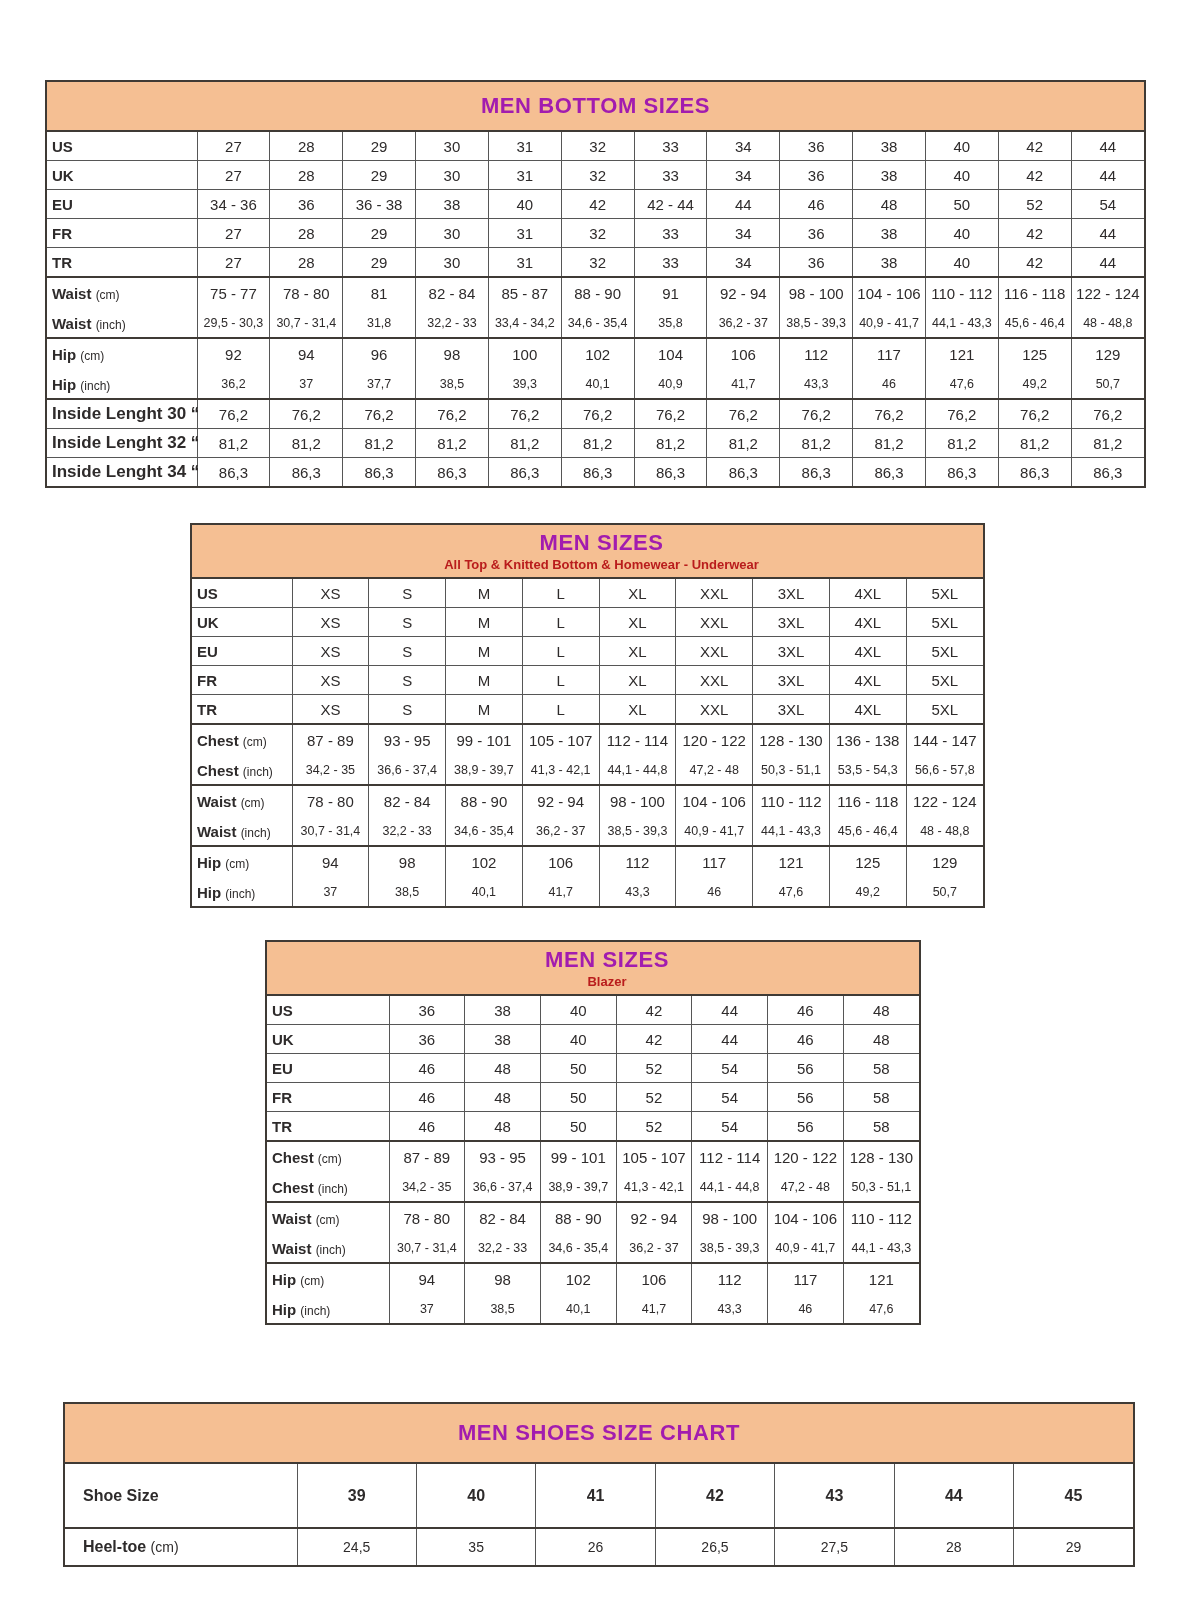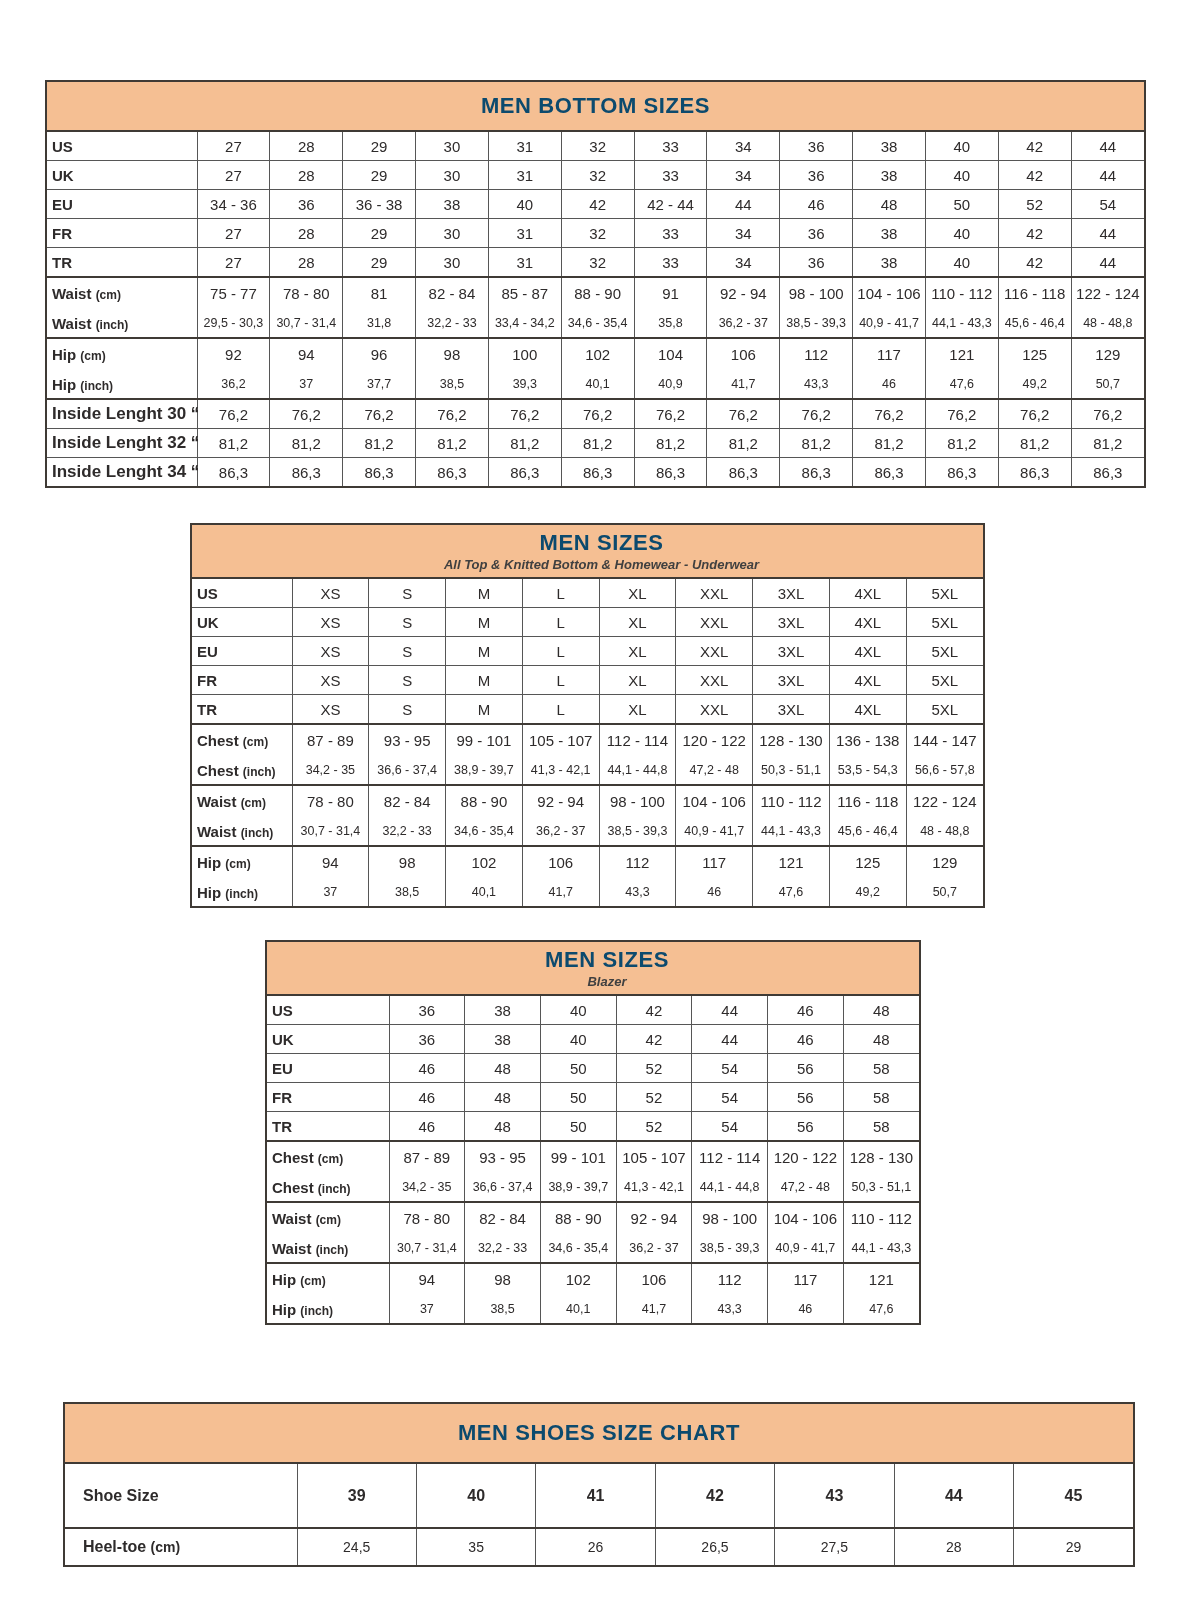--- a/index.html
+++ b/index.html
@@ -18,33 +18,33 @@
   #t2{left:190px;top:523px;width:791px;}
   #t3{left:265px;top:940px;width:652px;}
   #t4{left:63px;top:1359px;width:1068px;margin-top:43px;}
   .hdr{
     background:var(--peach);border-bottom:2px solid var(--bd);
     display:flex;flex-direction:column;align-items:center;justify-content:center;
   }
   #t1 .hdr{height:48px;}
   #t2 .hdr,#t3 .hdr{height:52px;padding-left:28px;}
   #t4 .hdr{height:58px;}
-  .hdr .t{font-weight:700;font-size:22px;letter-spacing:.6px;color:#0c4a6e;}
-  .hdr .s{font-weight:700;font-size:13px;margin-top:1px;color:#404040;font-style:italic;}
+  .hdr .t{font-weight:700;font-size:22px;letter-spacing:.6px;color:#a21caf;}
+  .hdr .s{font-weight:700;font-size:13px;margin-top:1px;color:#b91c1c;}
   table{border-collapse:collapse;width:100%;table-layout:fixed;}
   td{
     border-left:1px solid var(--ln);
     text-align:center;vertical-align:middle;padding:0;
     white-space:nowrap;color:var(--txt);
   }
   td:first-child{border-left:none;}
   tr.div td{border-top:1px solid var(--ln);}
   tr.gs td{border-top:2px solid var(--bd);}
   td.lab{text-align:left;padding-left:5px;font-weight:700;font-size:15px;}
-  .lab .unit{font-size:12px;font-weight:700;}
+  .lab .unit{font-size:12px;font-weight:400;}
   tr.size td{height:28px;font-size:15px;}
   tr.cm td{height:31px;font-size:15px;}
   tr.inch td{height:28px;font-size:12.5px;}
   tr.inch td.lab{font-size:15px;}
   tr.inside td{height:28px;font-size:15px;}
   tr.inside td.lab{font-size:17px;}
   tr.shoe td{height:63px;font-size:16px;font-weight:700;}
   tr.heel td{height:36px;font-size:14px;}
   tr.heel td.lab{font-size:16px;}
   #t4 td.lab{padding-left:18px;font-size:16px;}

